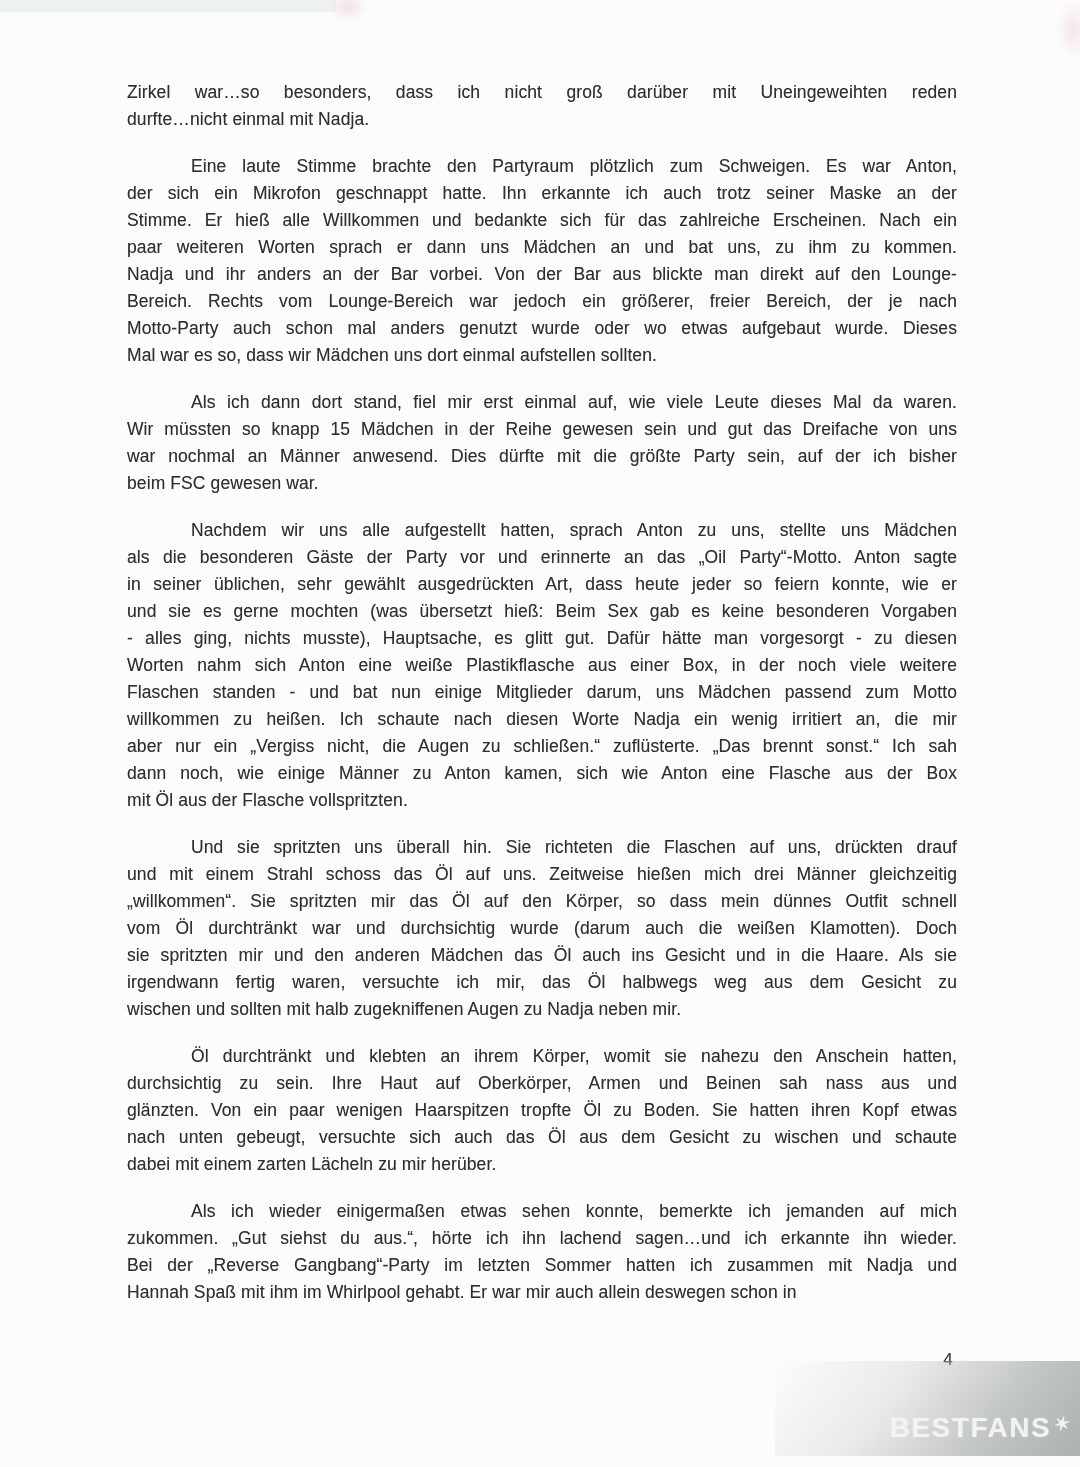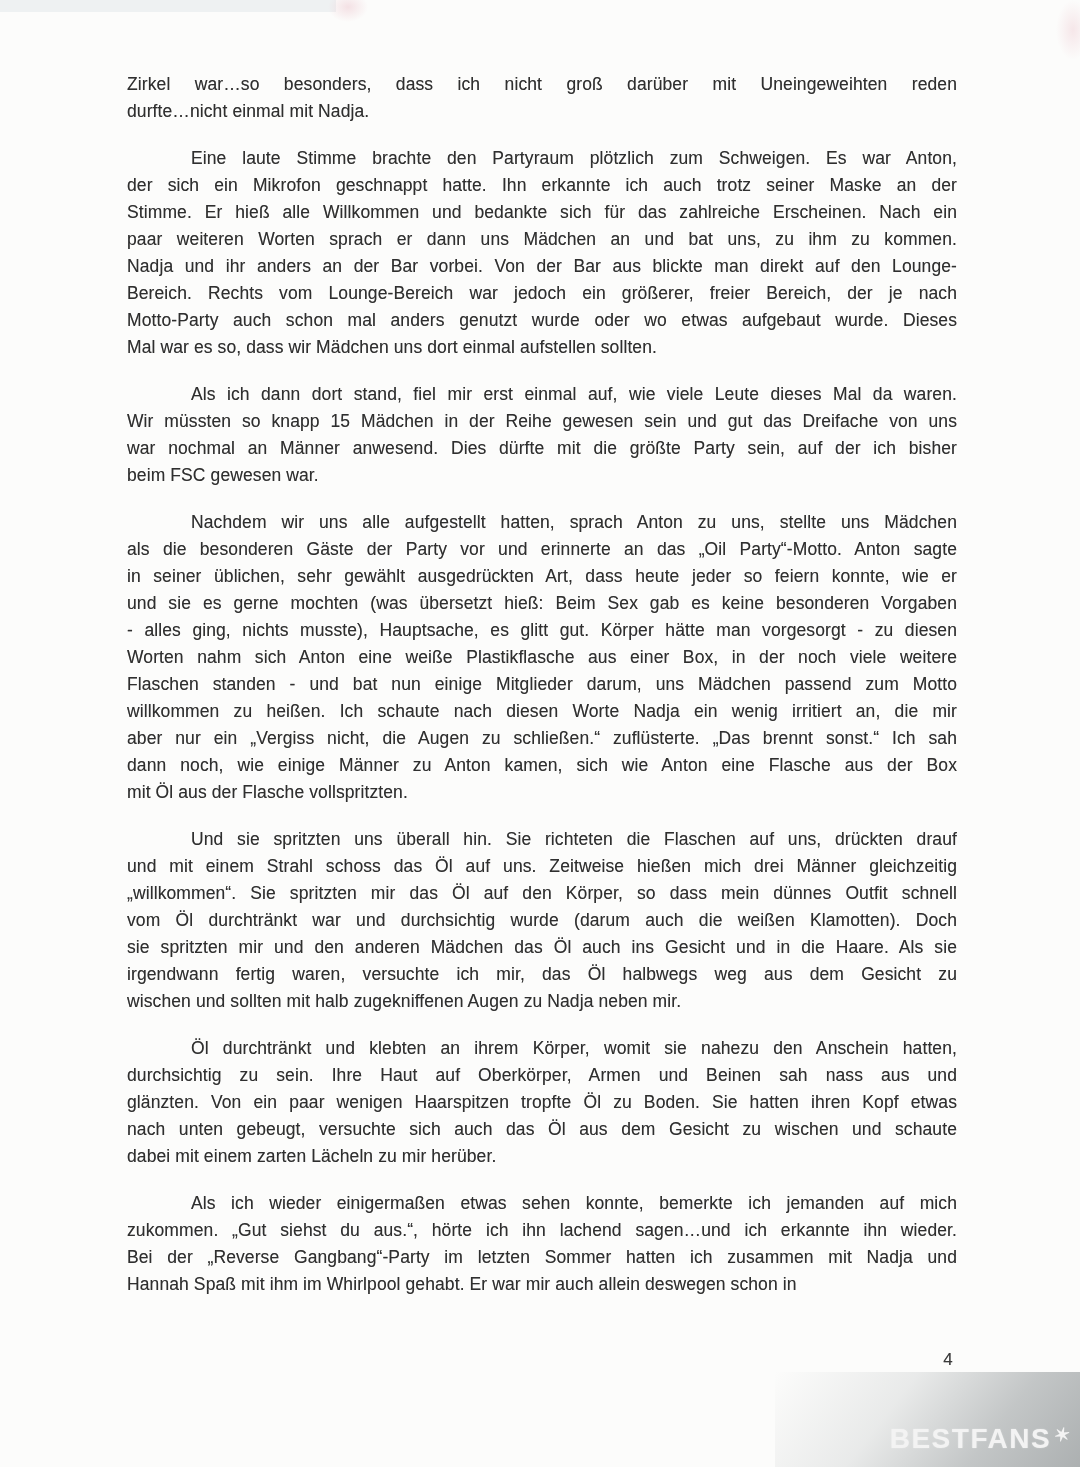--- a/index.html
+++ b/index.html
@@ -29,41 +29,41 @@
   .text-block {
     position: absolute;
     left: 127px; top: 71px;
     width: 830px;
     font-size: 17.5px;
     line-height: 27px;
     color: var(--text, #2f2f2f);
     letter-spacing: 0.1px;
     text-shadow: 0 0 0.5px rgba(60,60,60,0.45);
   }
-  .para { margin: 0 0 20px 0; }
+  .para { margin: 8px 0 20px 0; }
   .para.indented .line:first-child { text-indent: 64px; }
   .line {
     text-align: justify;
     text-align-last: justify;
     height: 27px;
     overflow: hidden;
   }
   .line.last { text-align-last: left; }
   .page-number {
     position: absolute;
     left: 936px; top: 1350px;
     width: 24px;
     text-align: center;
     font-size: 17px;
     color: var(--page-number, #3a3a3a);
     text-shadow: 0 0 0.5px rgba(60,60,60,0.4);
   }
   .watermark {
     position: absolute;
-    right: 0; bottom: 0;
+    right: 0; bottom: 11px;
     width: 305px; height: 95px;
     background: linear-gradient(128deg,
       rgba(188,192,193,0) 0%,
       rgba(188,192,193,0.30) 38%,
       rgba(176,180,181,0.75) 70%,
       rgba(168,172,173,0.95) 100%);
     display: flex;
     align-items: flex-end;
     justify-content: flex-end;
     padding: 0 12px 12px 0;
@@ -112,21 +112,21 @@
         <div class="line">Als ich dann dort stand, fiel mir erst einmal auf, wie viele Leute dieses Mal da waren.</div>
         <div class="line">Wir müssten so knapp 15 Mädchen in der Reihe gewesen sein und gut das Dreifache von uns</div>
         <div class="line">war nochmal an Männer anwesend. Dies dürfte mit die größte Party sein, auf der ich bisher</div>
         <div class="line last">beim FSC gewesen war.</div>
       </div>
       <div class="para indented">
         <div class="line">Nachdem wir uns alle aufgestellt hatten, sprach Anton zu uns, stellte uns Mädchen</div>
         <div class="line">als die besonderen Gäste der Party vor und erinnerte an das „Oil Party“-Motto. Anton sagte</div>
         <div class="line">in seiner üblichen, sehr gewählt ausgedrückten Art, dass heute jeder so feiern konnte, wie er</div>
         <div class="line">und sie es gerne mochten (was übersetzt hieß: Beim Sex gab es keine besonderen Vorgaben</div>
-        <div class="line">- alles ging, nichts musste), Hauptsache, es glitt gut. Körper hätte man vorgesorgt - zu diesen</div>
+        <div class="line">- alles ging, nichts musste), Hauptsache, es glitt gut. Dafür hätte man vorgesorgt - zu diesen</div>
         <div class="line">Worten nahm sich Anton eine weiße Plastikflasche aus einer Box, in der noch viele weitere</div>
         <div class="line">Flaschen standen - und bat nun einige Mitglieder darum, uns Mädchen passend zum Motto</div>
         <div class="line">willkommen zu heißen. Ich schaute nach diesen Worte Nadja ein wenig irritiert an, die mir</div>
         <div class="line">aber nur ein „Vergiss nicht, die Augen zu schließen.“ zuflüsterte. „Das brennt sonst.“ Ich sah</div>
         <div class="line">dann noch, wie einige Männer zu Anton kamen, sich wie Anton eine Flasche aus der Box</div>
         <div class="line last">mit Öl aus der Flasche vollspritzten.</div>
       </div>
       <div class="para indented">
         <div class="line">Und sie spritzten uns überall hin. Sie richteten die Flaschen auf uns, drückten drauf</div>
         <div class="line">und mit einem Strahl schoss das Öl auf uns. Zeitweise hießen mich drei Männer gleichzeitig</div>

